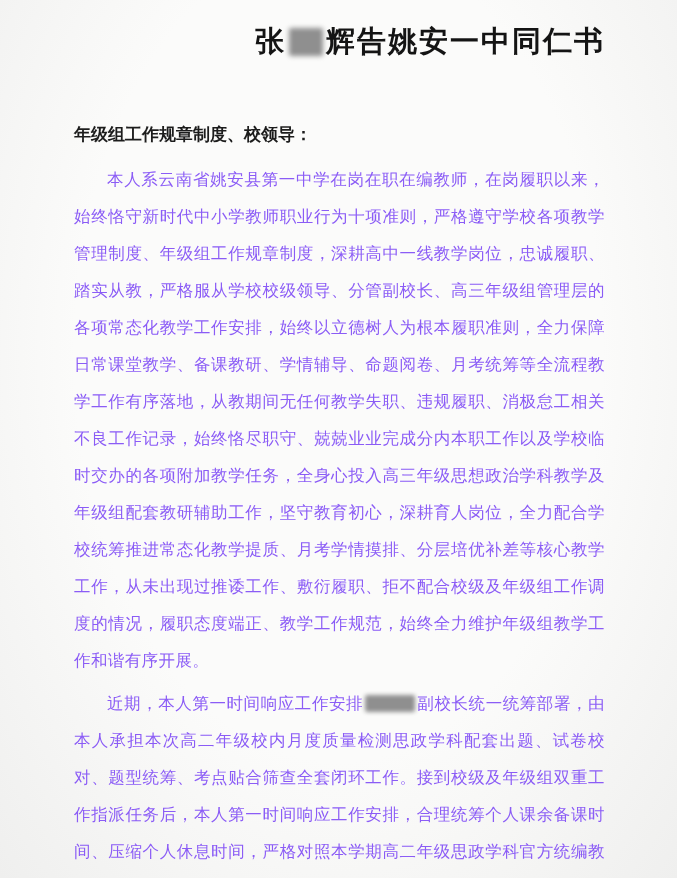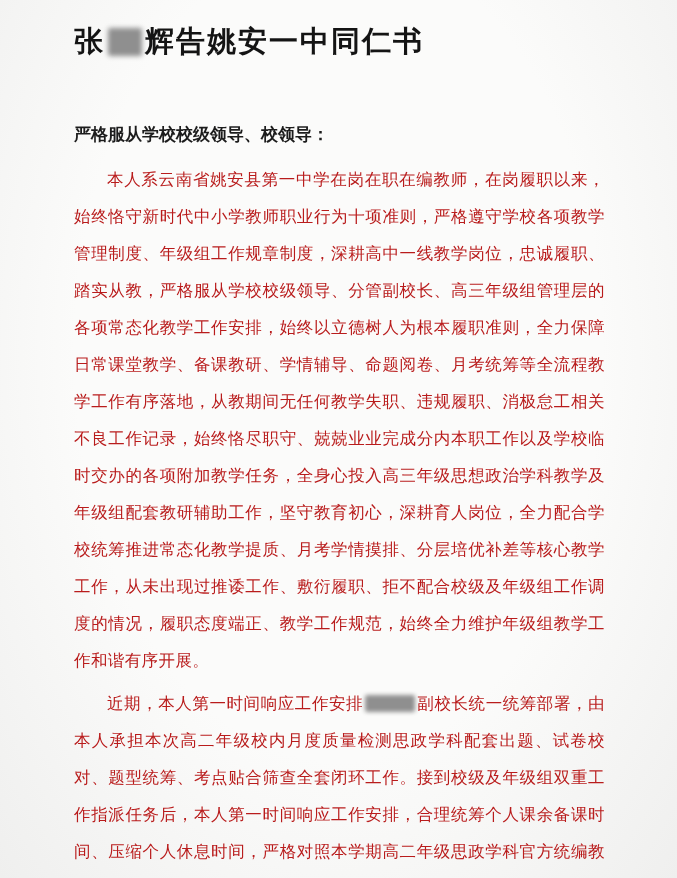--- a/index.html
+++ b/index.html
@@ -16,21 +16,21 @@
   }
   .page {
     box-sizing: border-box;
     width: 677px;
     height: 878px;
     padding: 20px 72px 10px 74px;
   }
   .title {
     margin: 0 0 54px 0;
     padding-top: 2px;
-    text-align: left;
+    text-align: right;
     font-size: 29px;
     font-weight: bold;
     letter-spacing: 2px;
     color: #141414;
     white-space: nowrap;
   }
   .redact {
     display: inline-block;
     background: #8f8f8f;
     border-radius: 2px;
@@ -55,37 +55,37 @@
     line-height: 37px;
     color: #1c1c1c;
   }
   .body-para {
     margin: 6px 0 0 0;
     font-size: 16.5px;
     line-height: 37px;
     letter-spacing: 0.4px;
     text-align: justify;
     text-indent: 2em;
-    color: #b91c1c;
+    color: #8b5cf6;
   }
   .body-para.blur-tail {
     
     filter: blur(0.2px);
   }
 </style>
 </head>
 <body>
 
 <div class="page">
 
   <h1 class="title">
     <span>张</span><span class="redact redact-title"></span><span>辉告姚安一中同仁书</span>
   </h1>
 
-  <p class="salutation">严格服从学校校级领导、校领导：</p>
+  <p class="salutation">年级组工作规章制度、校领导：</p>
 
   <p class="body-para">本人系云南省姚安县第一中学在岗在职在编教师，在岗履职以来，始终恪守新时代中小学教师职业行为十项准则，严格遵守学校各项教学管理制度、年级组工作规章制度，深耕高中一线教学岗位，忠诚履职、踏实从教，严格服从学校校级领导、分管副校长、高三年级组管理层的各项常态化教学工作安排，始终以立德树人为根本履职准则，全力保障日常课堂教学、备课教研、学情辅导、命题阅卷、月考统筹等全流程教学工作有序落地，从教期间无任何教学失职、违规履职、消极怠工相关不良工作记录，始终恪尽职守、兢兢业业完成分内本职工作以及学校临时交办的各项附加教学任务，全身心投入高三年级思想政治学科教学及年级组配套教研辅助工作，坚守教育初心，深耕育人岗位，全力配合学校统筹推进常态化教学提质、月考学情摸排、分层培优补差等核心教学工作，从未出现过推诿工作、敷衍履职、拒不配合校级及年级组工作调度的情况，履职态度端正、教学工作规范，始终全力维护年级组教学工作和谐有序开展。</p>
 
   <p class="body-para blur-tail">
     <span>近期，本人第一时间响应工作安排</span><span class="redact redact-inline"></span><span>副校长统一统筹部署，由本人承担本次高二年级校内月度质量检测思政学科配套出题、试卷校对、题型统筹、考点贴合筛查全套闭环工作。接到校级及年级组双重工作指派任务后，本人第一时间响应工作安排，合理统筹个人课余备课时间、压缩个人休息时间，严格对照本学期高二年级思政学科官方统编教材核心教学大纲、新课标高考适配考点、年级阶段性既定授课进度、课堂同步重难点知识框架，多维度对标校内月考标准化命题要求，</span>
   </p>
 
 </div>
 
 </body></html>

